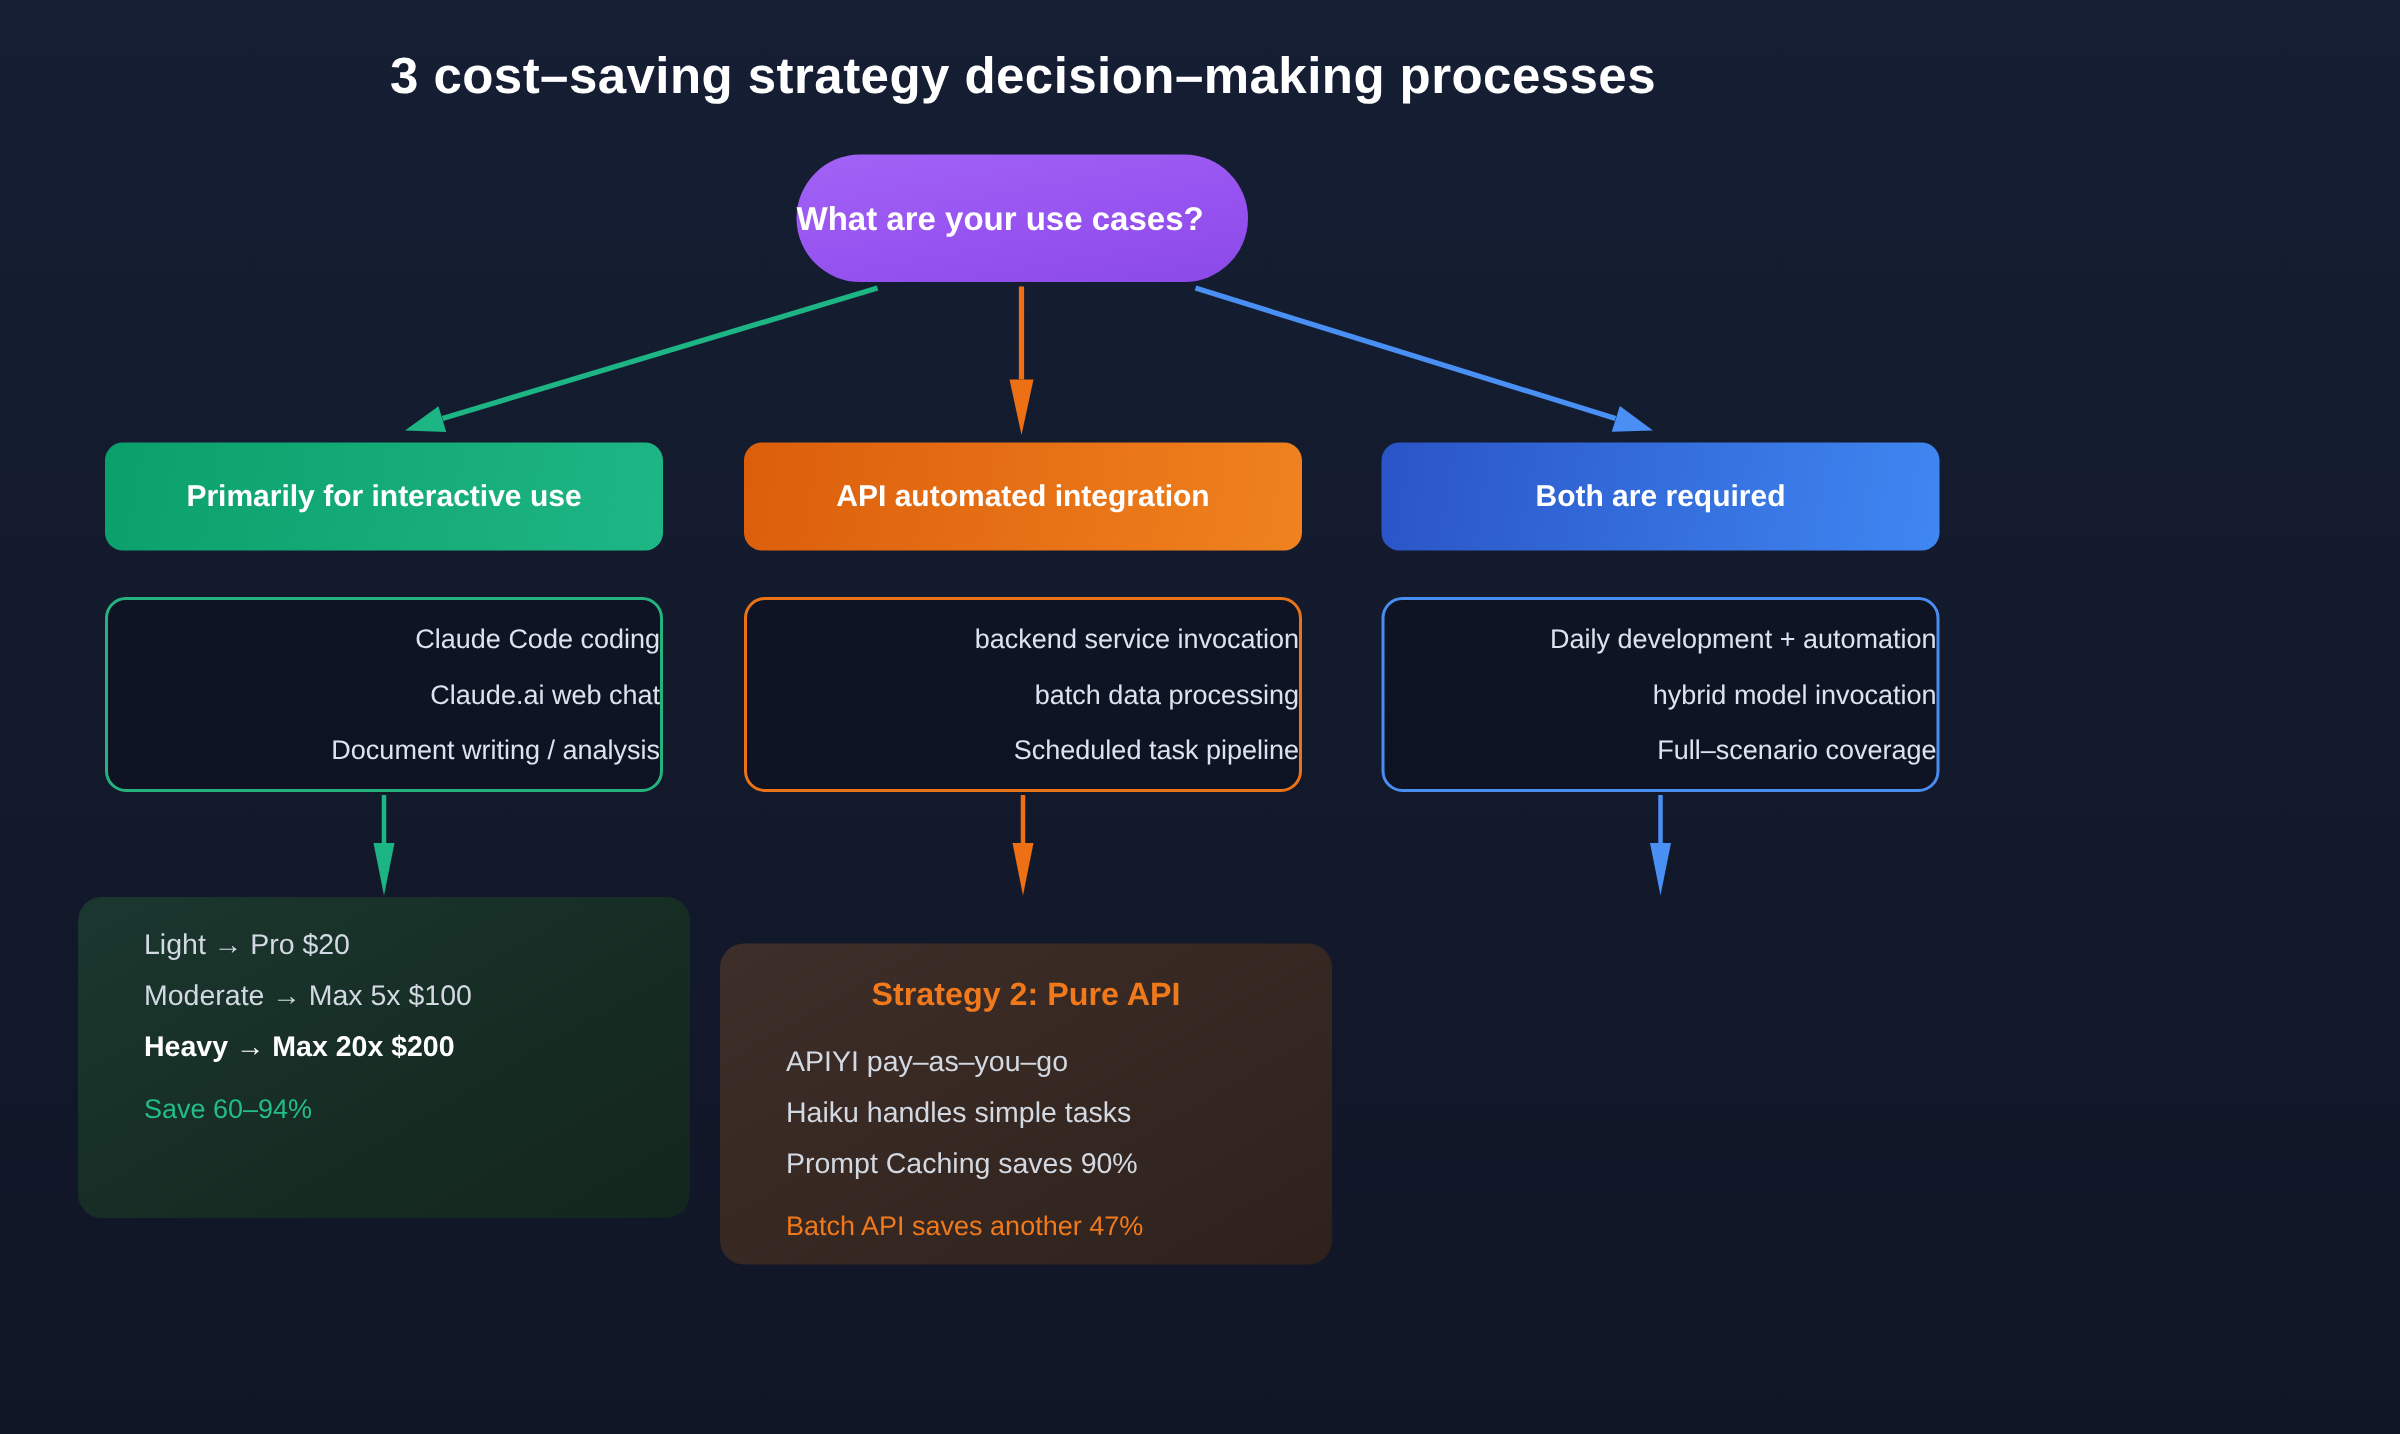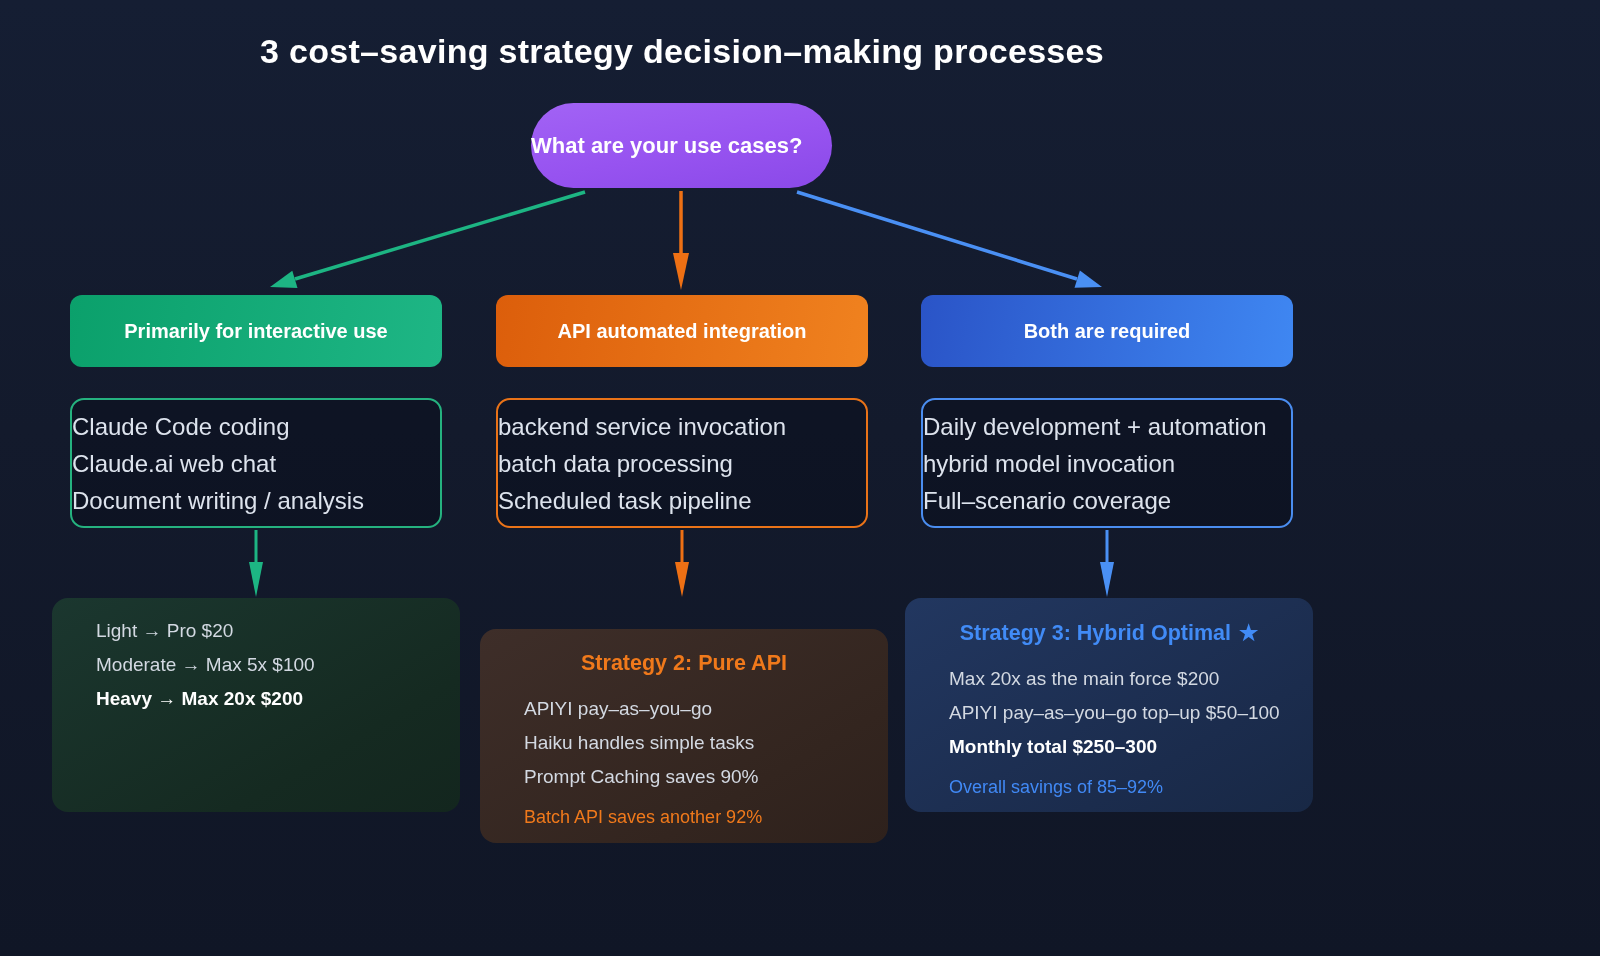--- a/index.html
+++ b/index.html
@@ -23,21 +23,21 @@
     position:absolute;top:295px;width:372px;height:72px;border-radius:12px;
     display:flex;align-items:center;justify-content:center;
     color:#fff;font-size:20px;font-weight:700;white-space:nowrap;
   }
   .hb-green{left:70px;background:linear-gradient(100deg,#0ba06b 0%,#1eb685 100%);}
   .hb-orange{left:496px;background:linear-gradient(100deg,#dc5e0b 0%,#f0821f 100%);}
   .hb-blue{left:921px;background:linear-gradient(100deg,#2a54c7 0%,#3f87f2 100%);}
   .use-box{
     position:absolute;top:398px;width:372px;height:130px;border-radius:14px;
     border:2px solid #fff;background:rgba(8,13,26,0.45);
-    text-align:left;color:#dde3ed;font-size:24px;line-height:37px;
+    text-align:right;color:#dde3ed;font-size:18px;line-height:37px;
     padding-top:8px;box-sizing:border-box;white-space:nowrap;
   }
   .ub-green{left:70px;border-color:#25b27f;}
   .ub-orange{left:496px;border-color:#ea7318;}
   .ub-blue{left:921px;border-color:#4a8df0;}
   .card{position:absolute;top:598px;width:408px;height:214px;border-radius:16px;}
   .card-green{left:52px;background:linear-gradient(150deg,#1b372f 0%,#152a21 70%,#13261e 100%);}
   .card-orange{left:480px;background:linear-gradient(150deg,#3e2e29 0%,#33251f 70%,#2e211c 100%);margin-top:31px;}
   .card-blue{left:905px;background:linear-gradient(150deg,#223760 0%,#1b2c4d 70%,#182845 100%);}
   .card-title{
@@ -121,37 +121,27 @@
     <div>hybrid model invocation</div>
     <div>Full–scenario coverage</div>
   </div>
 
   <div class="card card-green">
     <div class="card-lines">
       <div class="card-line">Light → Pro $20</div>
       <div class="card-line">Moderate → Max 5x $100</div>
       <div class="card-line bold">Heavy → Max 20x $200</div>
     </div>
+    <div class="card-footer cf-green">Save 60–94%</div>
   </div>
 
   <div class="card card-orange">
     <div class="card-title ct-orange">Strategy 2: Pure API</div>
     <div class="card-lines">
       <div class="card-line">APIYI pay–as–you–go</div>
       <div class="card-line">Haiku handles simple tasks</div>
       <div class="card-line">Prompt Caching saves 90%</div>
     </div>
-    <div class="card-footer cf-orange">Batch API saves another 92%</div>
+    <div class="card-footer cf-orange">Batch API saves another 47%</div>
   </div>
 
-  <div class="card card-blue">
-    <div class="card-title ct-blue">
-      <span>Strategy 3: Hybrid Optimal</span><span class="star">★</span>
-    </div>
-    <div class="card-lines">
-      <div class="card-line">Max 20x as the main force $200</div>
-      <div class="card-line">APIYI pay–as–you–go top–up $50–100</div>
-      <div class="card-line bold">Monthly total $250–300</div>
-    </div>
-    <div class="card-footer cf-blue">Overall savings of 85–92%</div>
-  </div>
 
 </div>
 
 </body></html>

